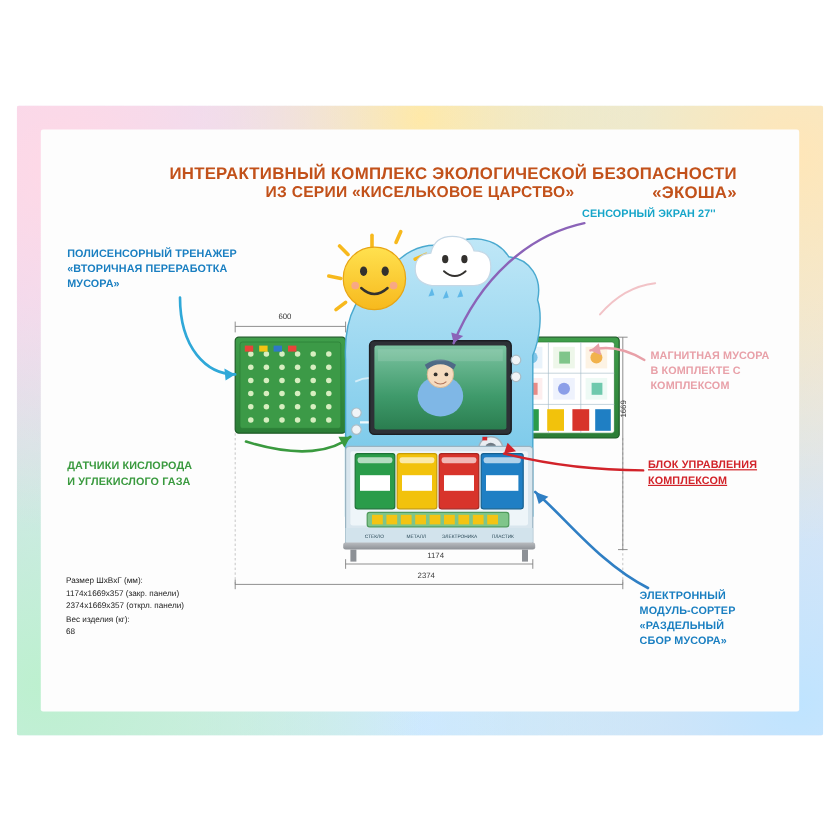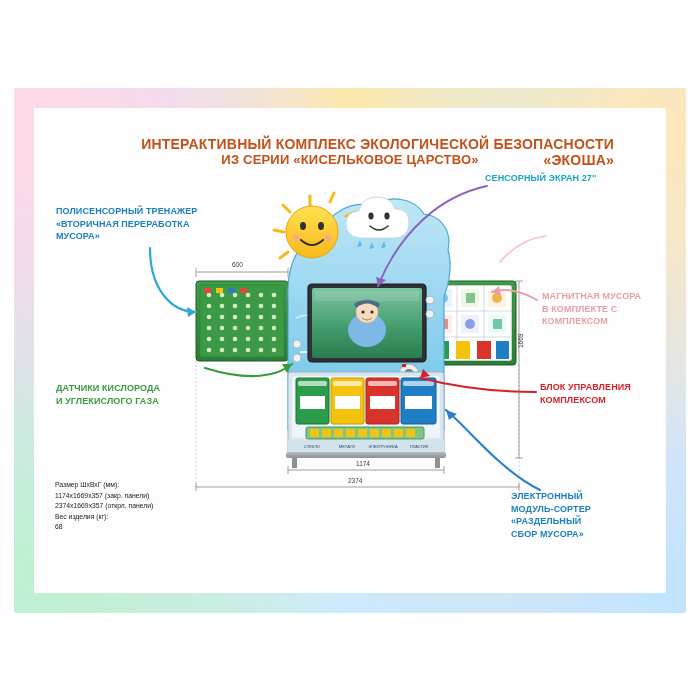--- a/index.html
+++ b/index.html
@@ -345,26 +345,26 @@
   <div class="cal cyan" style="left:485px;top:172px;width:150px;">
     <div>СЕНСОРНЫЙ ЭКРАН 27''</div>
   </div>
 
   <div class="cal pink" style="left:542px;top:290px;width:120px;">
     <div>МАГНИТНАЯ МУСОРА</div>
     <div>В КОМПЛЕКТЕ С</div>
     <div>КОМПЛЕКСОМ</div>
   </div>
 
-  <div class="cal red" style="left:540px;top:381px;width:130px;">
+  <div class="cal red" style="left:540px;top:381px;width:130px;text-decoration:underline;">
     <div>БЛОК УПРАВЛЕНИЯ</div>
     <div>КОМПЛЕКСОМ</div>
   </div>
 
-  <div class="cal blue" style="left:511px;top:490px;width:130px;">
+  <div class="cal blue" style="left:533px;top:490px;width:130px;">
     <div>ЭЛЕКТРОННЫЙ</div>
     <div>МОДУЛЬ-СОРТЕР</div>
     <div>«РАЗДЕЛЬНЫЙ</div>
     <div>СБОР МУСОРА»</div>
   </div>
 
   <div class="dim" style="left:232px;top:261px;">600</div>
   <div class="dim" style="left:356px;top:460px;">1174</div>
   <div class="dim" style="left:348px;top:477px;">2374</div>
   <div class="dimv" style="left:517px;top:348px;">1669</div>

